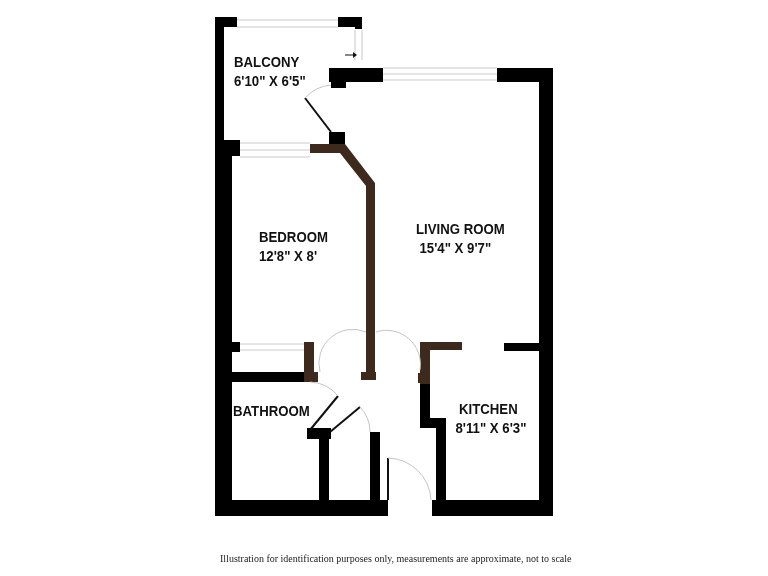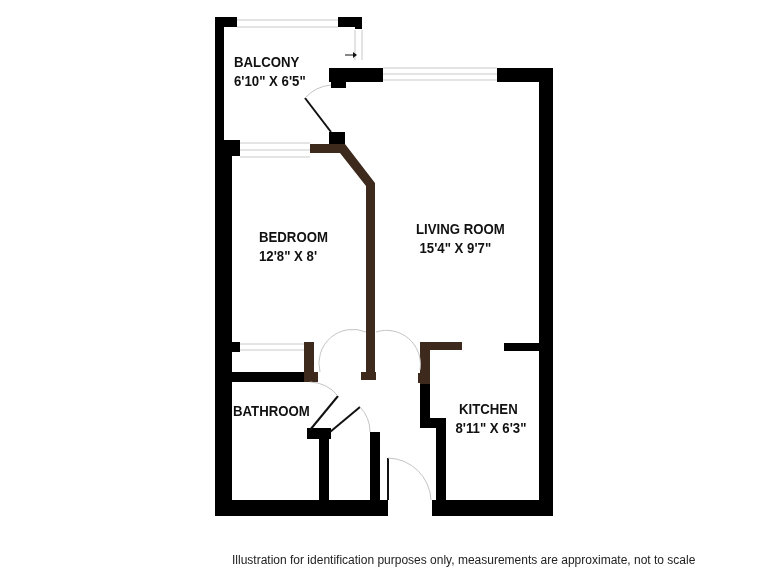--- a/index.html
+++ b/index.html
@@ -1,19 +1,19 @@
 <!DOCTYPE html>
 <html><head>
 <meta charset="utf-8">
 <style>
   html, body { margin:0; padding:0; background:#ffffff; }
   body { width:768px; height:576px; position:relative; overflow:hidden; font-family:"Liberation Sans", sans-serif; }
   #plan { position:absolute; left:0; top:0; width:768px; height:576px; }
   .room-label { position:absolute; font-family:"Liberation Sans", sans-serif; font-weight:bold; color:#111; font-size:15px; line-height:19px; transform:scaleX(0.88); transform-origin:left top; white-space:nowrap; }
-  .disclaimer { position:absolute; left:232px; top:553px; font-family:Liberation Sans, sans-serif; font-size:12px; color:#222; white-space:nowrap; }
+  .disclaimer { position:absolute; left:220px; top:553px; font-family:Liberation Serif, serif; font-size:10px; color:#222; white-space:nowrap; }
 </style>
 </head>
 <body>
 
 <svg id="plan" viewBox="0 0 768 576" xmlns="http://www.w3.org/2000/svg">
 
   <g stroke="#c9c9c9" stroke-width="1" fill="none">
     <line x1="237" y1="20" x2="338" y2="20"></line>
       <line x1="237" y1="27" x2="338" y2="27"></line>
     <line x1="355" y1="30" x2="355" y2="60"></line>

